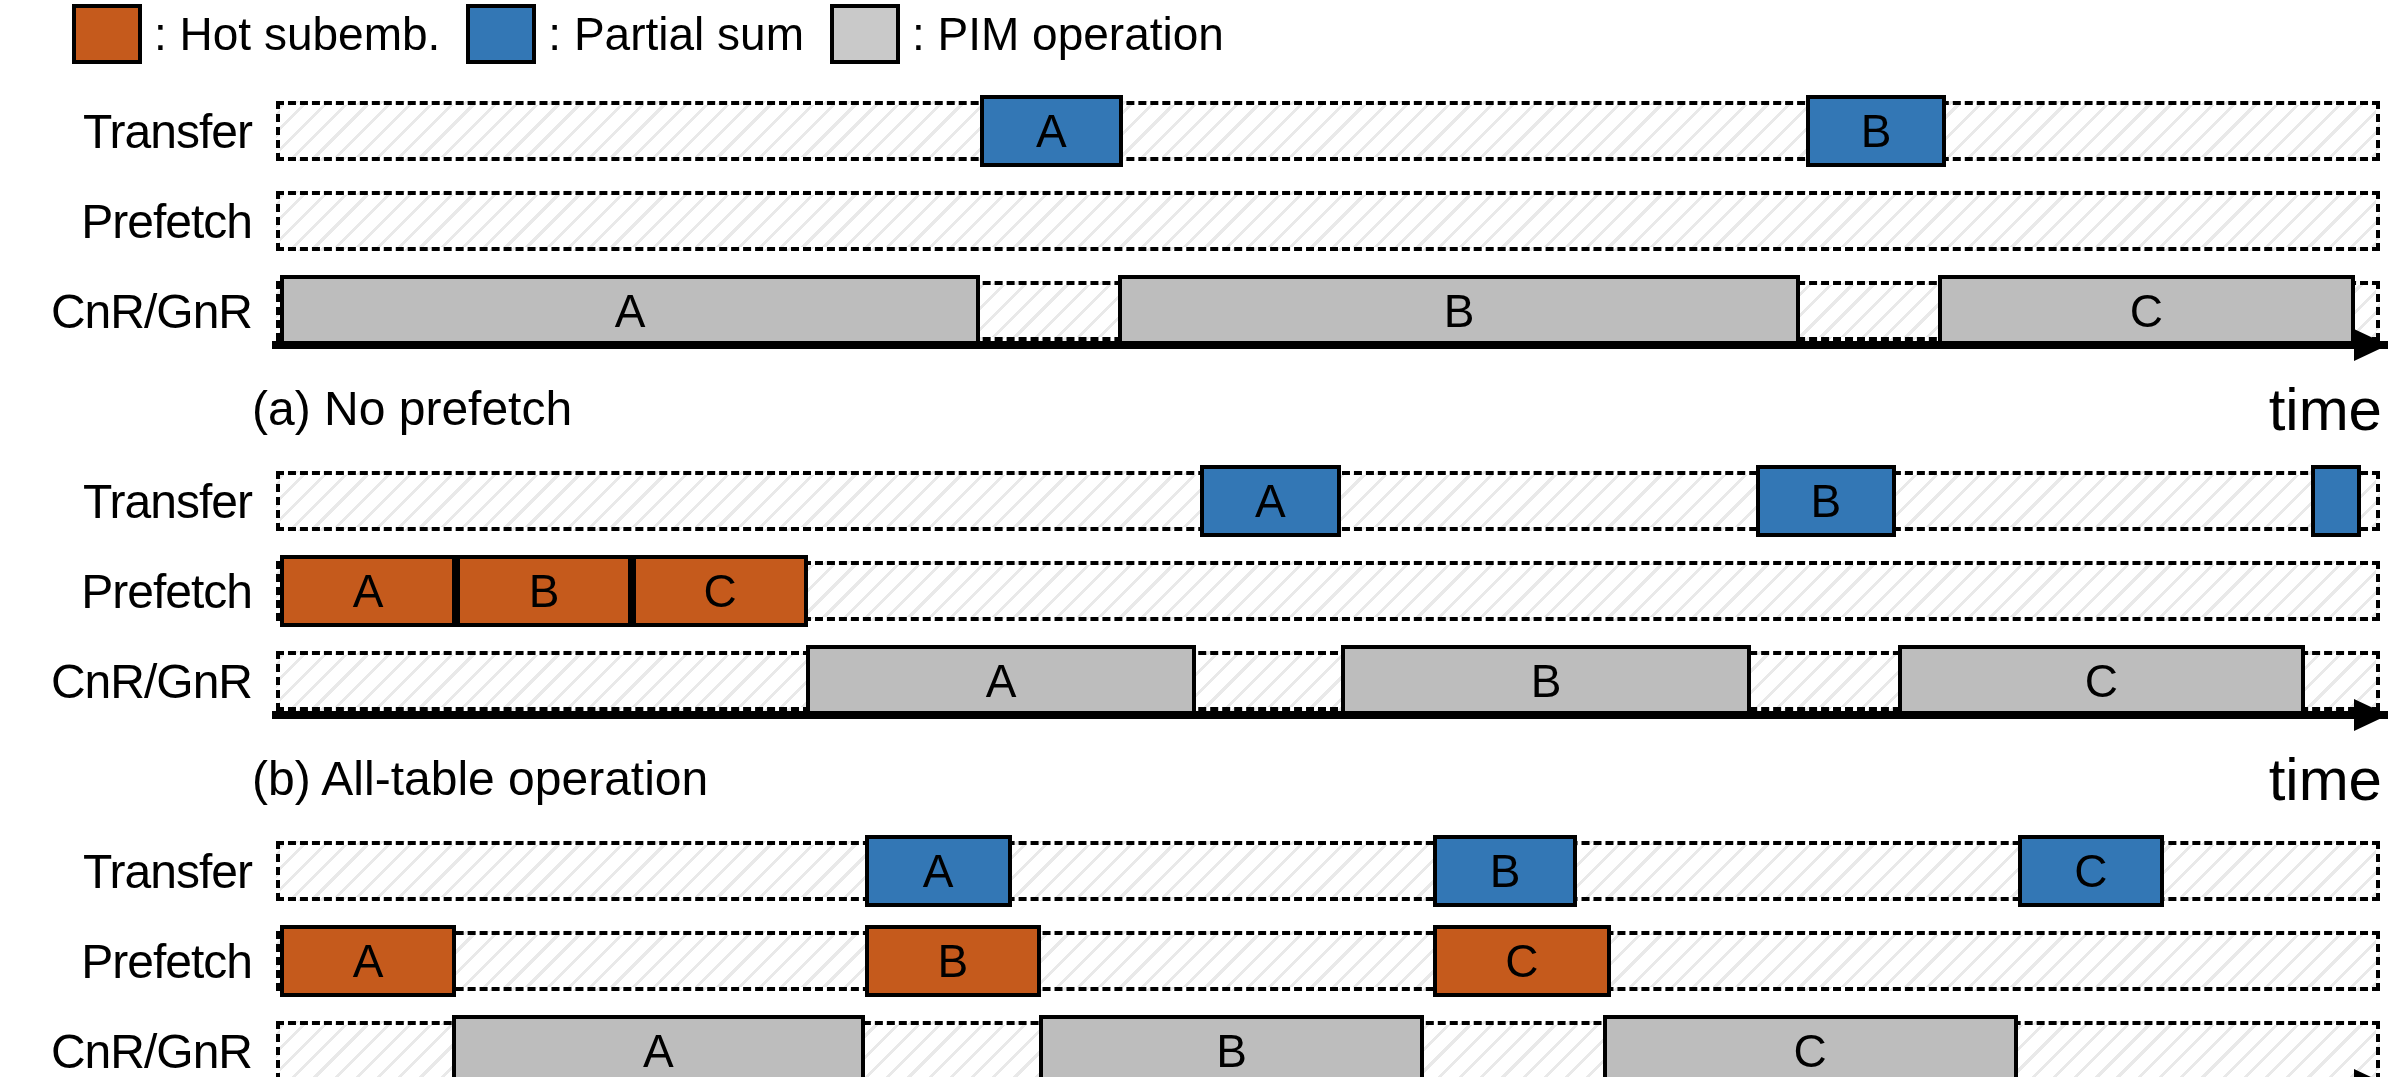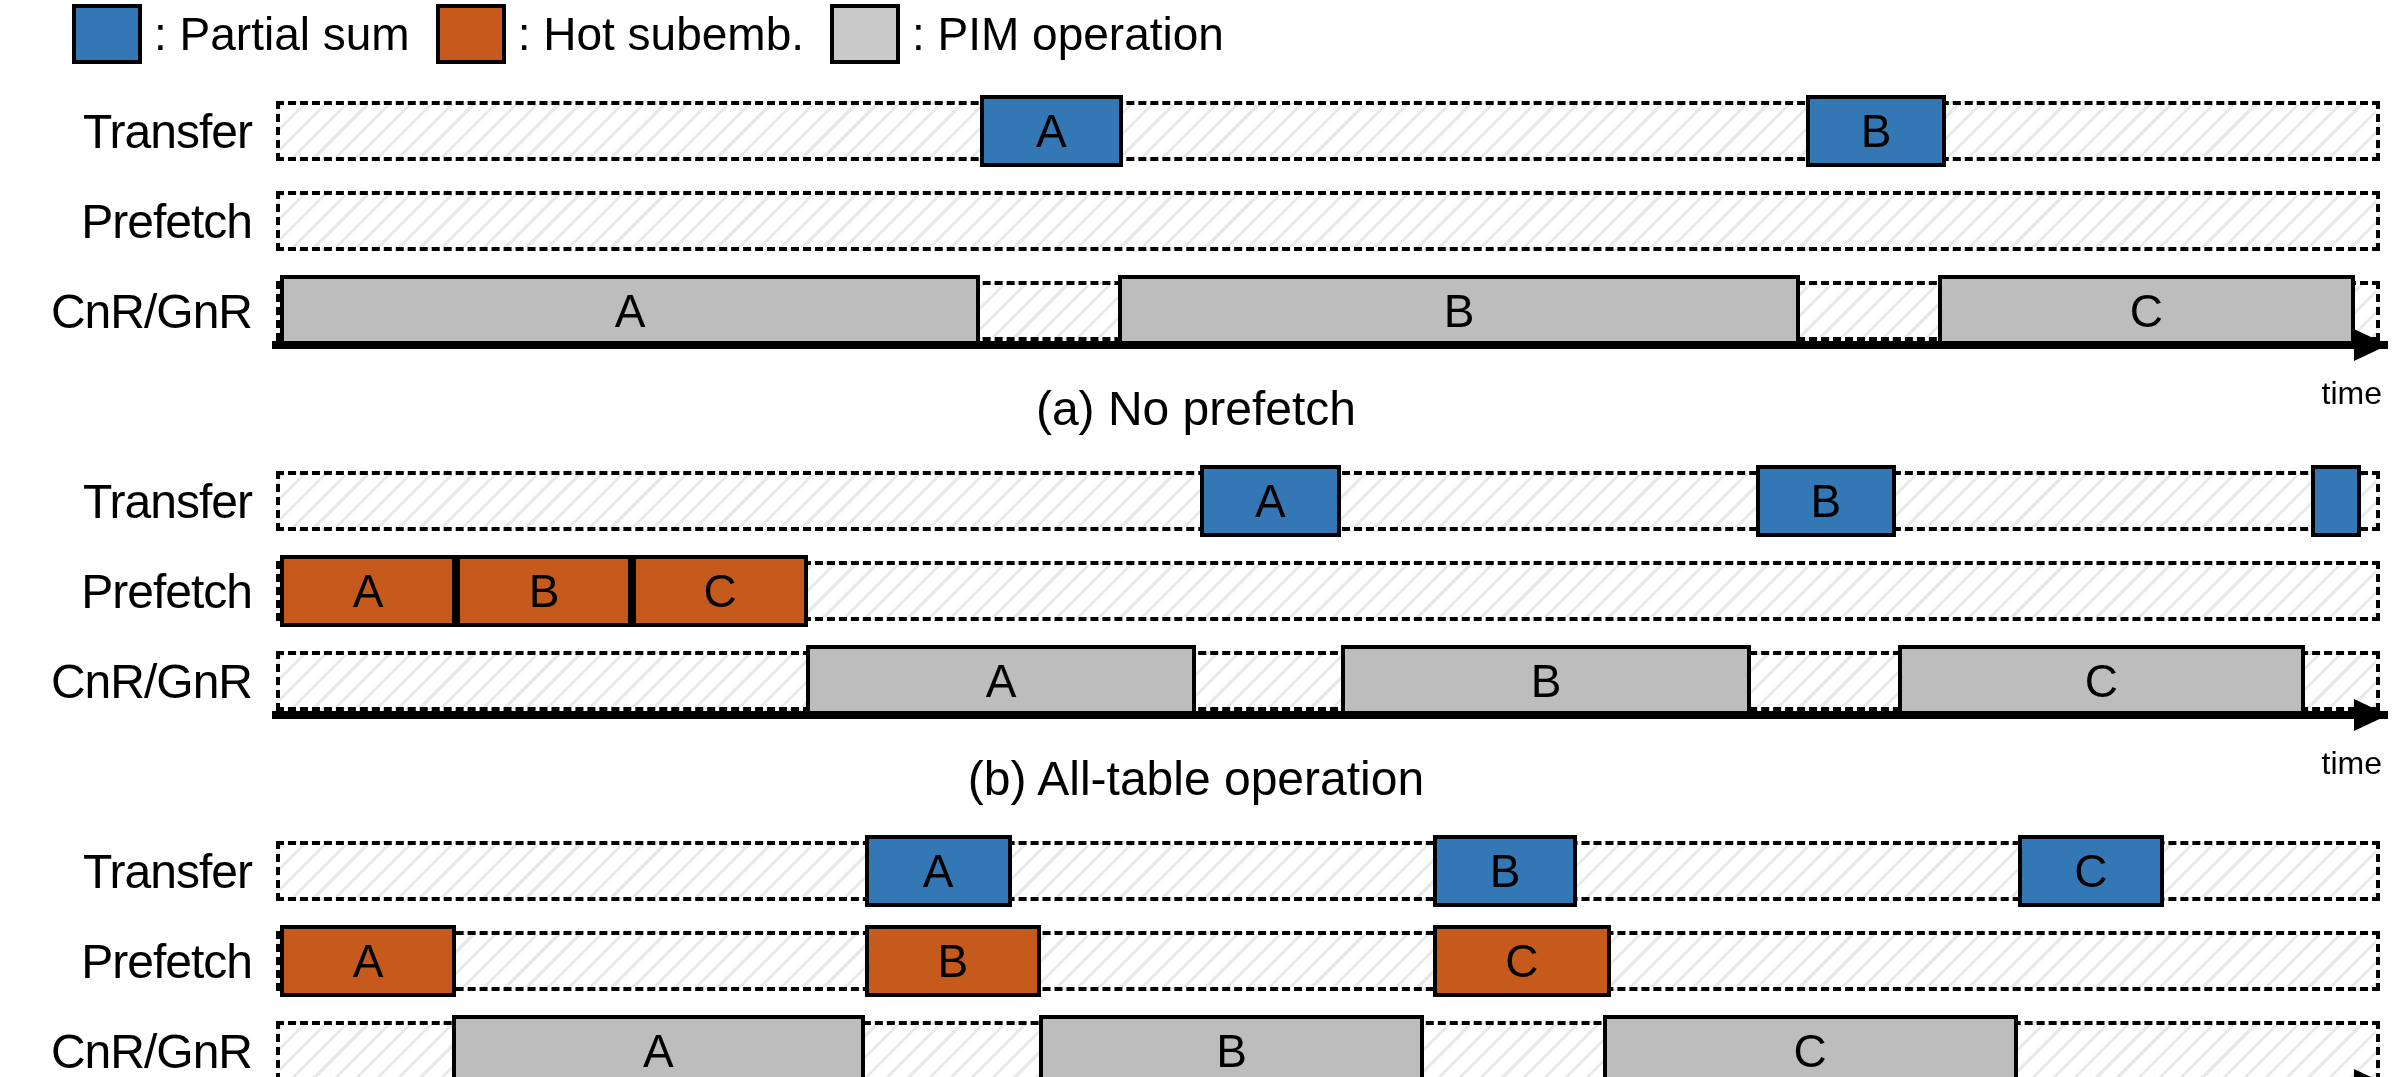--- a/index.html
+++ b/index.html
@@ -27,34 +27,34 @@
     border:4px solid #000;z-index:2;
     display:flex;align-items:center;justify-content:center;
     font-size:46px;line-height:1;
   }
   .axis{position:absolute;left:-8px;right:-12px;bottom:-12px;height:8px;background:#000;z-index:3}
   .axis-arrow{
     position:absolute;right:-12px;bottom:-24px;width:0;height:0;z-index:3;
     border-left:34px solid #000;border-top:16px solid transparent;border-bottom:16px solid transparent;
   }
   .caption-row{position:relative;height:64px;margin-bottom:36px}
-  .caption{text-align:center;padding-top:10px;font-size:48px}
-  .time-label{position:absolute;right:10px;top:4px;font-size:32px}
+  .caption{text-align:left;padding-left:252px;padding-top:10px;font-size:48px}
+  .time-label{position:absolute;right:10px;top:4px;font-size:60px}
 </style>
 </head>
 <body>
 
 <div class="legend">
   <div class="legend-item">
+    <div class="swatch" style="background: rgb(197, 90, 28);"></div>
+    <span>: Hot subemb.</span>
+  </div>
+  <div class="legend-item">
     <div class="swatch" style="background: rgb(51, 119, 181);"></div>
     <span>: Partial sum</span>
-  </div>
-  <div class="legend-item">
-    <div class="swatch" style="background: rgb(197, 90, 28);"></div>
-    <span>: Hot subemb.</span>
   </div>
   <div class="legend-item">
     <div class="swatch" style="background: rgb(201, 201, 201);"></div>
     <span>: PIM operation</span>
   </div>
 </div>
 
 <div class="panels">
     <div>
       <div class="row">

